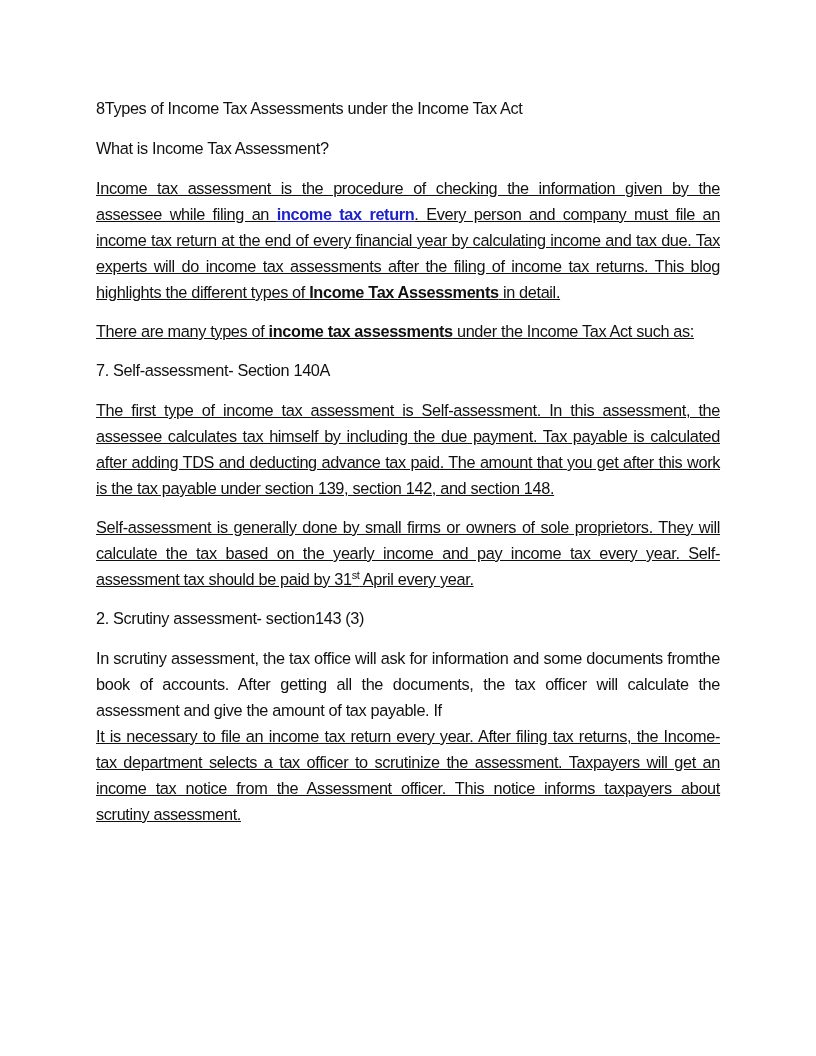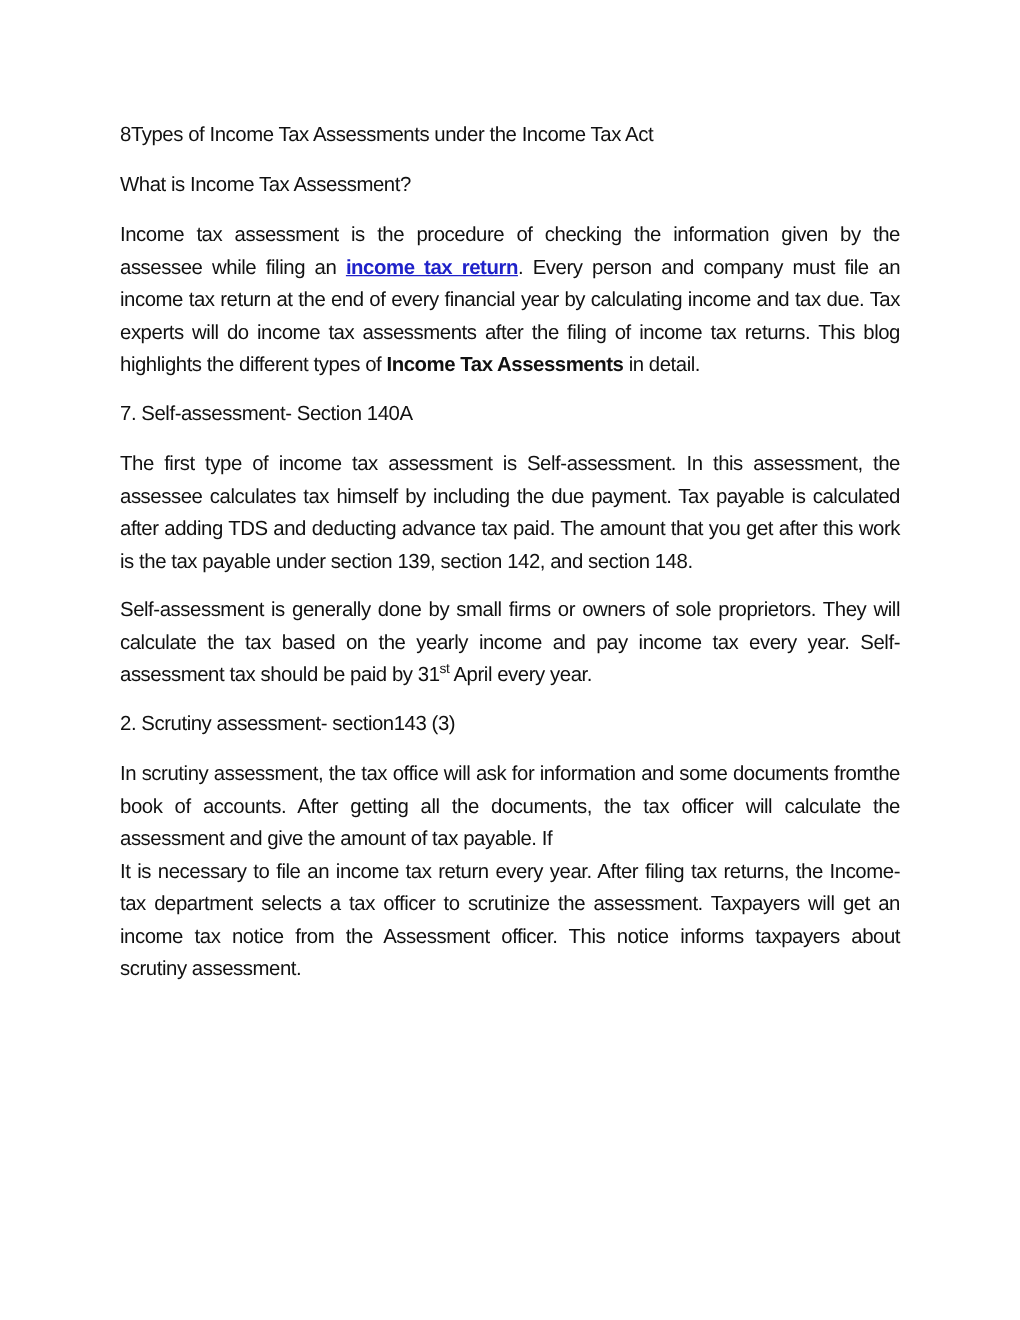--- a/index.html
+++ b/index.html
@@ -2,35 +2,36 @@
 <html><head>
 <meta charset="utf-8">
 <style>
   html, body { margin: 0; padding: 0; background: #ffffff; }
   body { width: 816px; height: 1056px; position: relative; overflow: hidden;
          font-family: "Liberation Sans", sans-serif; color: #111111; }
   .page { position: absolute; left: 96px; top: 95px; width: 624px; }
   .h { font-weight: normal; font-size: 16.3px; line-height: 26px; margin: 0; letter-spacing: -0.35px; }
   .p { font-size: 16.3px; line-height: 26px; margin: 0; text-align: justify; letter-spacing: -0.35px; }
   .gap-h { margin-bottom: 14px; }
-  .gap-p { margin-bottom: 13px; }
+  .gap-p { margin-bottom: 13px; text-decoration: underline; }
   a.link { color: #1f22c9; font-weight: bold; text-decoration: underline; }
   b { font-weight: bold; }
   sup { font-size: 11px; line-height: 0; vertical-align: super; }
 </style>
 </head>
 <body>
 
 <div class="page">
   <p class="h gap-h">8Types of Income Tax Assessments under the Income Tax Act</p>
   <p class="h gap-h">What is Income Tax Assessment?</p>
 
   <p class="p gap-p"><span>Income tax assessment is the procedure of checking the information given by the assessee while filing an </span><a class="link" href="#">income tax return</a><span>. Every person and company must file an income tax return at the end of every financial year by calculating income and tax due. Tax experts will do income tax assessments after the filing of income tax returns. This blog highlights the different types of </span><b>Income Tax Assessments</b><span> in detail.</span></p>
 
 
+  <p class="p gap-p"><span>There are many types of </span><b>income tax assessments</b><span> under the Income Tax Act such as:</span></p>
 
   <p class="h gap-h">7. Self-assessment- Section 140A</p>
   <p class="p gap-p">The first type of income tax assessment is Self-assessment. In this assessment, the assessee calculates tax himself by including the due payment. Tax payable is calculated after adding TDS and deducting advance tax paid. The amount that you get after this work is the tax payable under section 139, section 142, and section 148.</p>
   <p class="p gap-p"><span>Self-assessment is generally done by small firms or owners of sole proprietors. They will calculate the tax based on the yearly income and pay income tax every year. Self-assessment tax should be paid by 31</span><sup>st</sup><span> April every year.</span></p>
 
   <p class="h gap-h">2. Scrutiny assessment- section143 (3)</p>
   <p class="p">In scrutiny assessment, the tax office will ask for information and some documents fromthe book of accounts. After getting all the documents, the tax officer will calculate the assessment and give the amount of tax payable. If</p>
   <p class="p gap-p">It is necessary to file an income tax return every year. After filing tax returns, the Income-tax department selects a tax officer to scrutinize the assessment. Taxpayers will get an income tax notice from the Assessment officer. This notice informs taxpayers about scrutiny assessment.</p>
 </div>
 

